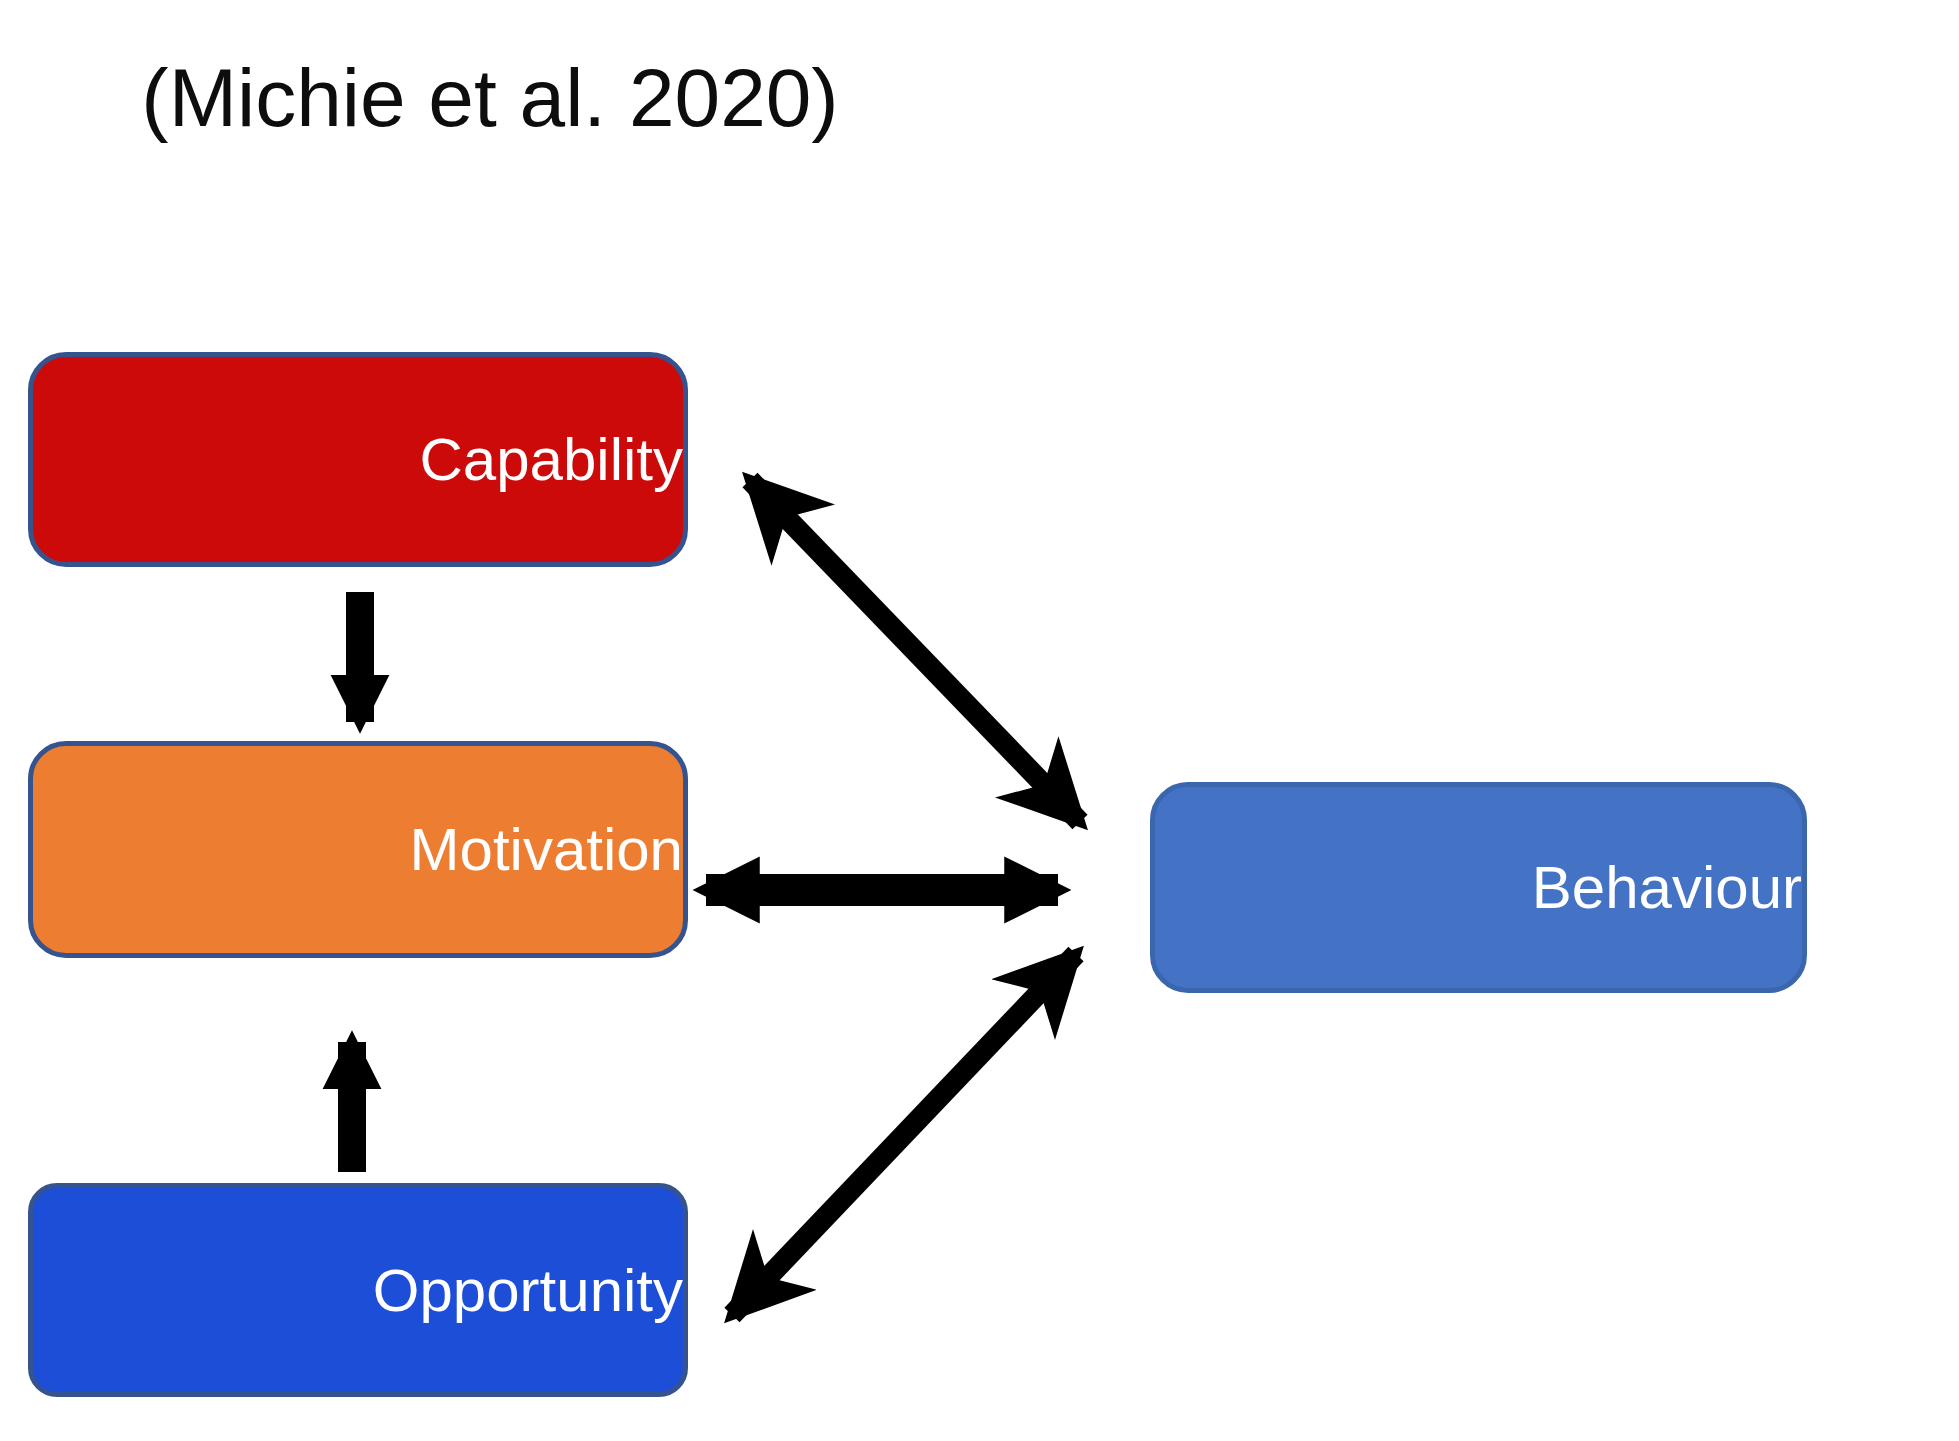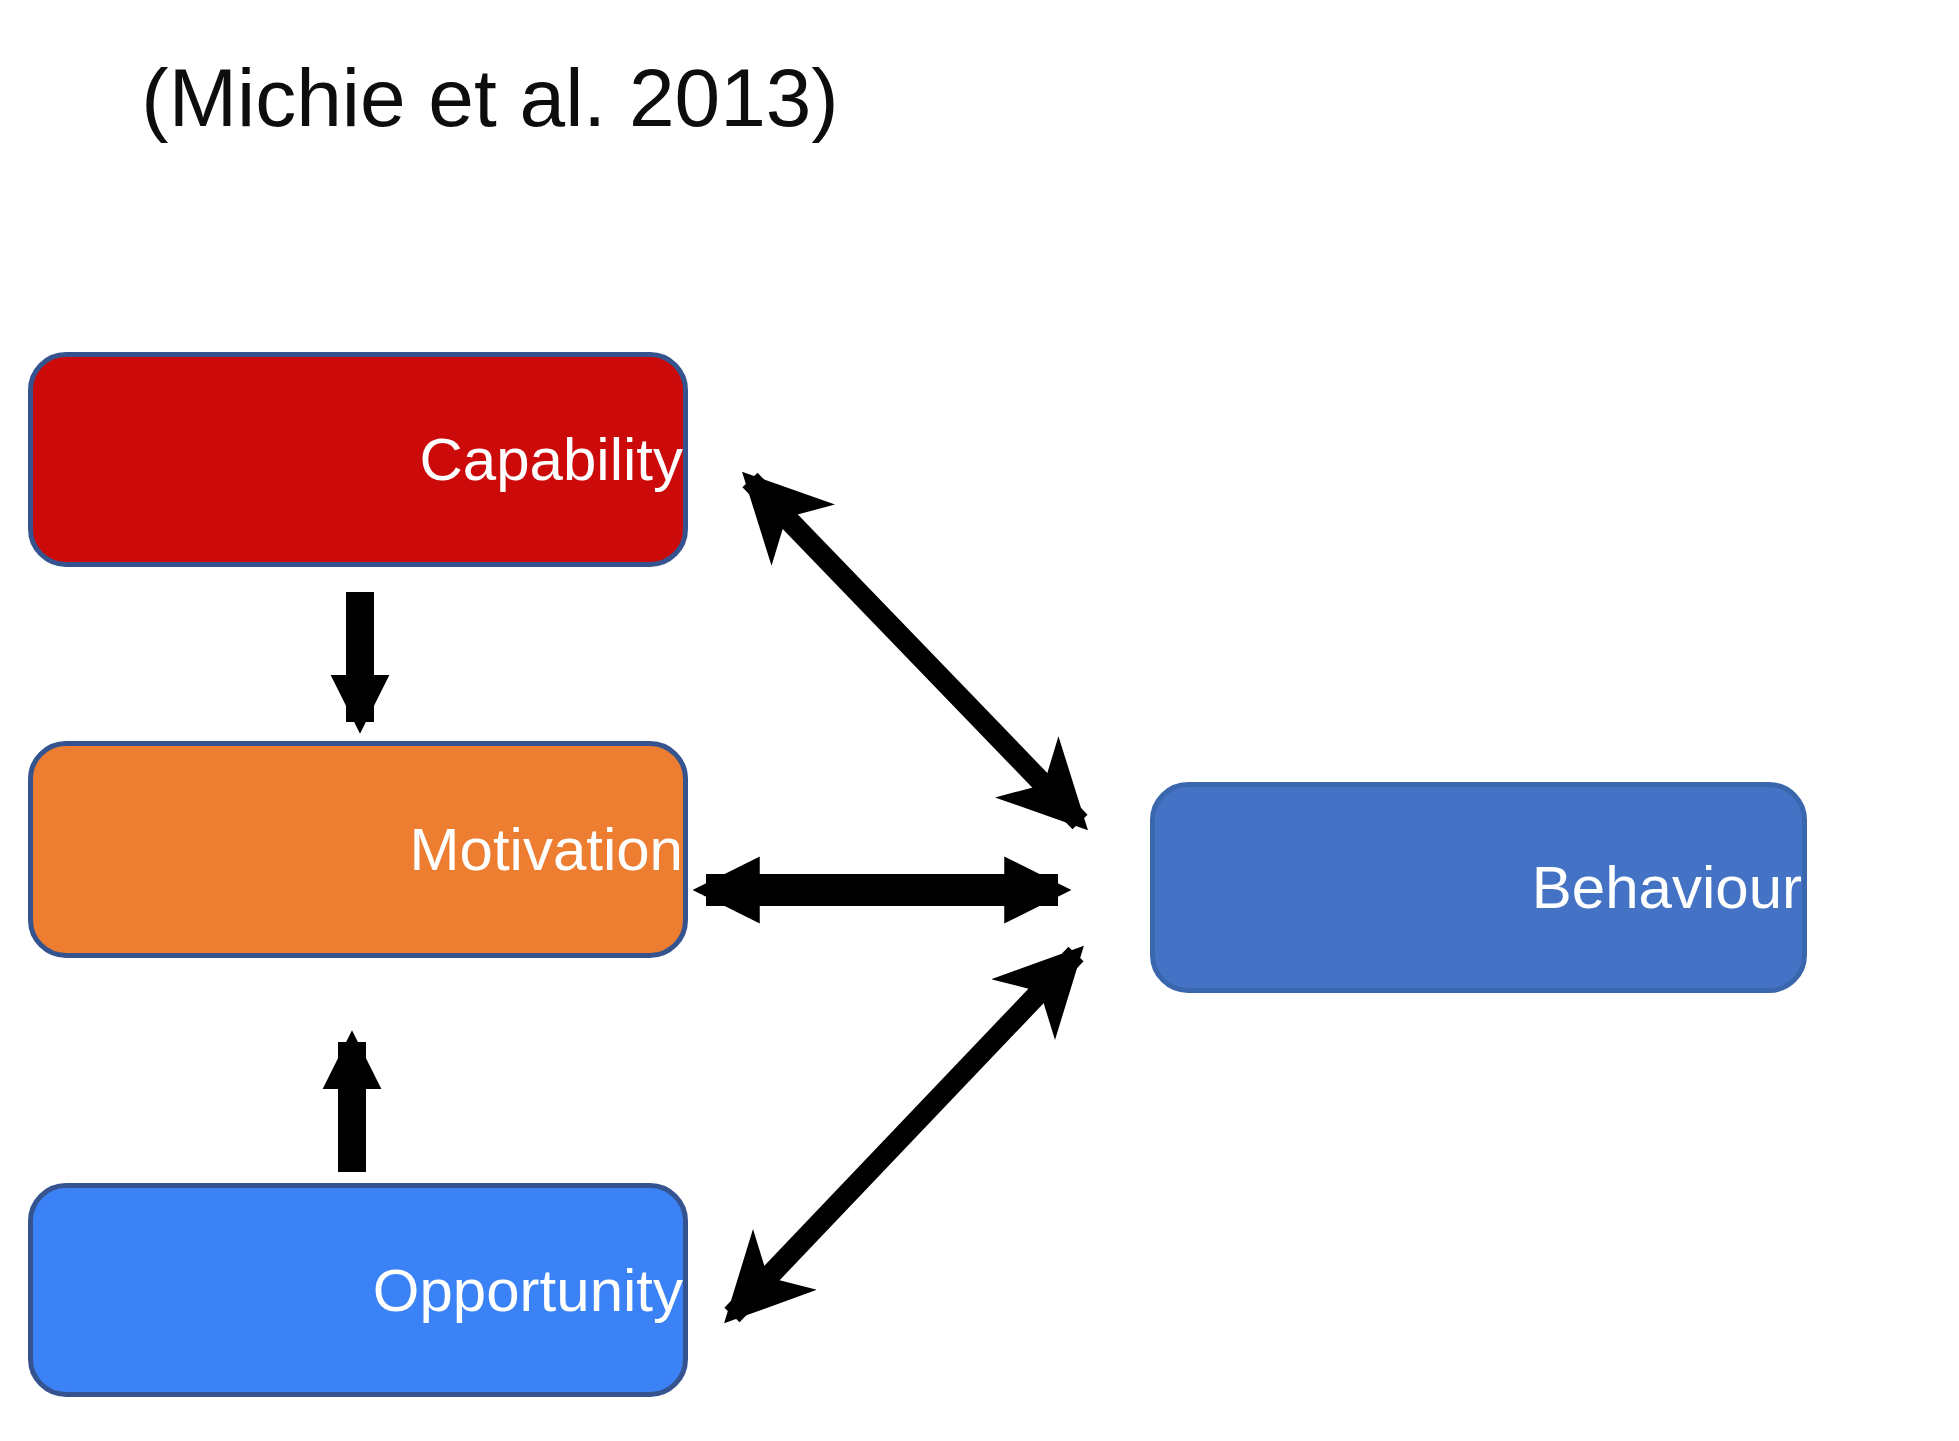--- a/index.html
+++ b/index.html
@@ -57,32 +57,32 @@
   }
   #arrow-layer line { stroke: var(--arrow-color, #000); }
   #arrow-layer marker path { fill: var(--arrow-color, #000); }
 </style>
 </head>
 <body>
 
 <div id="canvas" style="background: rgb(255, 255, 255);">
 
   <div class="title-block">
-    <div class="title-line2">(Michie et al. 2013)</div>
+    <div class="title-line2">(Michie et al. 2020)</div>
   </div>
 
   <div id="node-capability" class="node" style="background: rgb(204, 10, 10); border-color: rgb(53, 84, 143); color: rgb(255, 255, 255);">
     <span>Capability</span>
   </div>
 
   <div id="node-motivation" class="node" style="background: rgb(237, 125, 49); border-color: rgb(53, 84, 143); color: rgb(255, 255, 255);">
     <span>Motivation</span>
   </div>
 
-  <div id="node-opportunity" class="node" style="background: #3b82f6; border-color: rgb(53, 84, 143); color: rgb(255, 255, 255);">
+  <div id="node-opportunity" class="node" style="background: #1d4ed8; border-color: rgb(53, 84, 143); color: rgb(255, 255, 255); border-radius: 29px;">
     <span>Opportunity</span>
   </div>
 
   <div id="node-behaviour" class="node" style="background: rgb(68, 114, 196); border-color: rgb(58, 102, 174); color: rgb(255, 255, 255);">
     <span>Behaviour</span>
   </div>
 
   <svg id="arrow-layer" width="1959" height="1441" viewBox="0 0 1959 1441">
     <defs>
 

